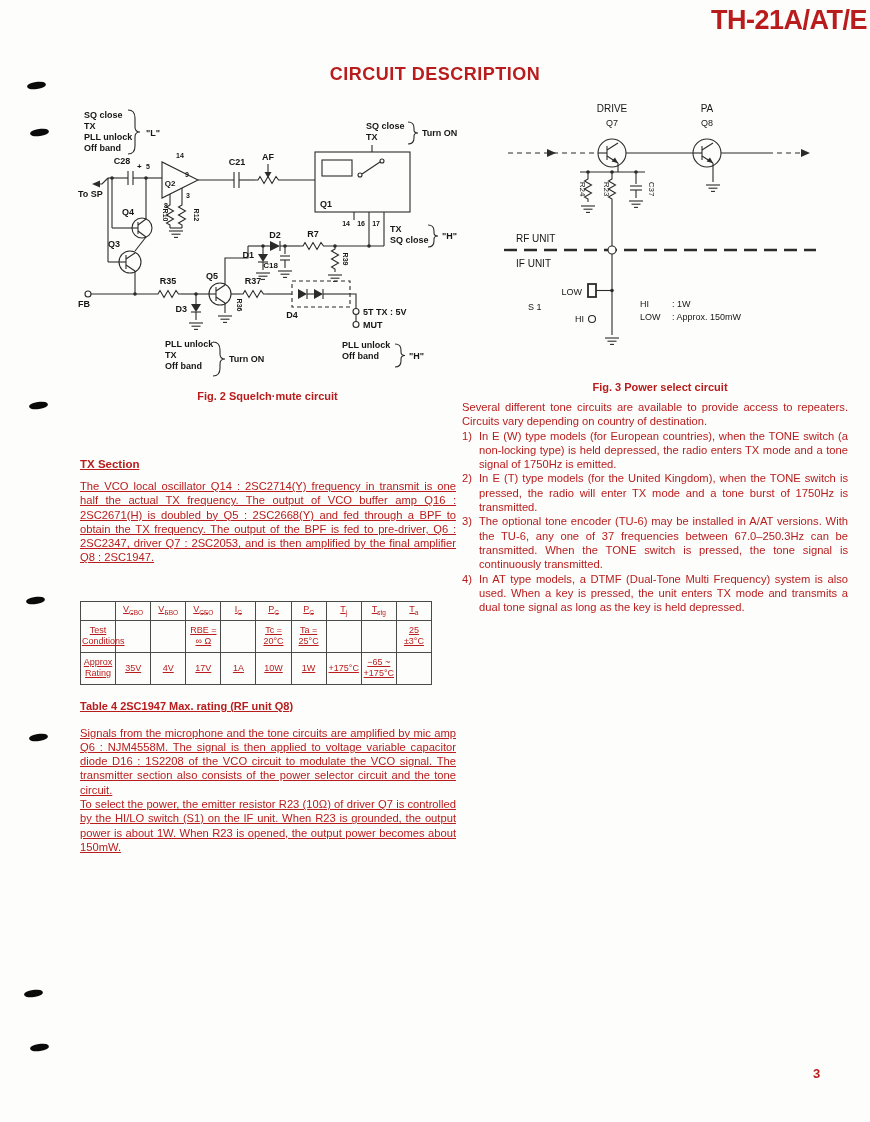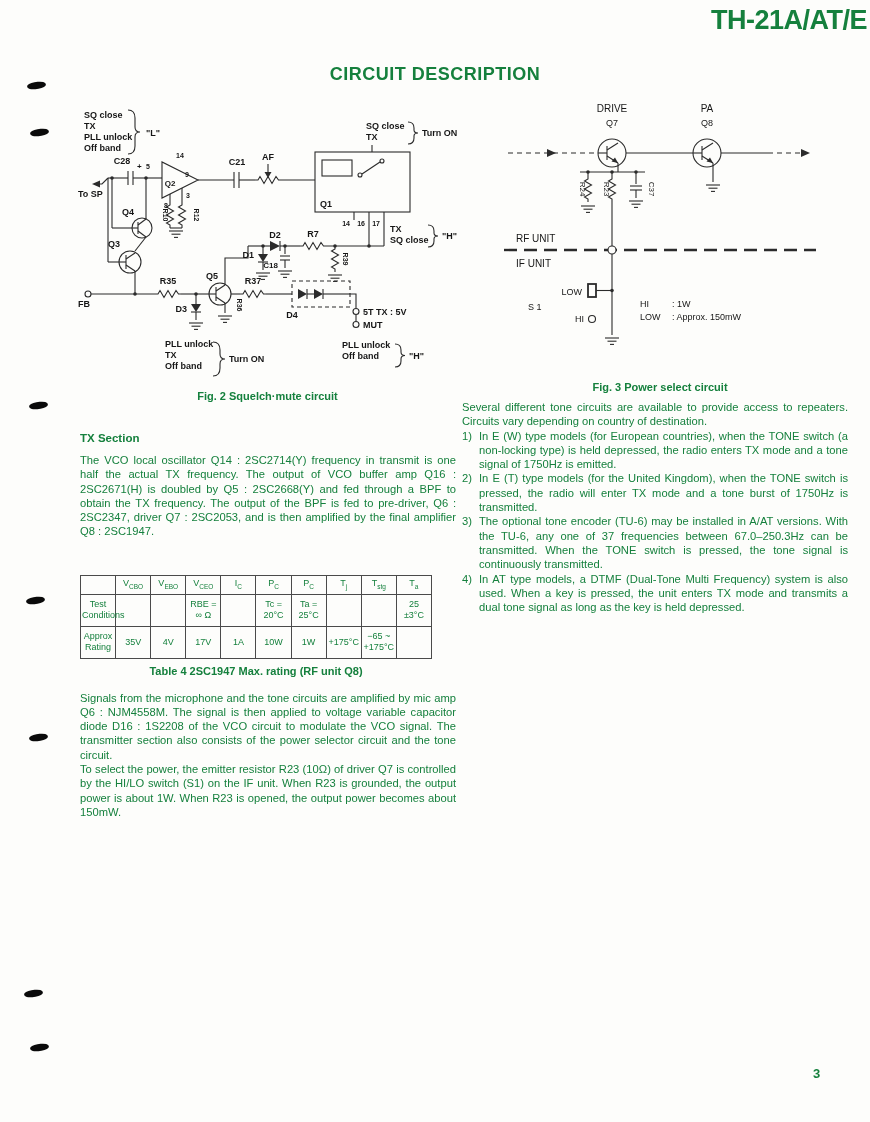--- a/index.html
+++ b/index.html
@@ -1,19 +1,19 @@
 <!DOCTYPE html>
 <html><head>
 <meta charset="utf-8">
 <style>
   * { box-sizing: border-box; }
   html,body { margin:0; padding:0; background:#d8d8d4; }
   .page {
     position:relative; width:870px; height:1122px; margin:0 auto;
-    background:#fdfdfb; color:#15803d; overflow:hidden;
+    background:#fdfdfb; color:#b91c1c; overflow:hidden;
     font-family:"Liberation Sans", sans-serif;
   }
   .binding-mark {
     position:absolute; width:19px; height:7px; background:#0a0a0a;
     border-radius:50% / 60%; transform:rotate(-8deg);
   }
   .model-title {
     position:absolute; top:5px; right:3px;
     font-size:27px; font-weight:bold; letter-spacing:-0.5px;
   }
@@ -22,41 +22,41 @@
     font-size:18px; font-weight:bold; letter-spacing:0.5px;
   }
   .fig2-wrap { position:absolute; left:70px; top:98px; width:395px;font-weight:bold; }
   .fig3-wrap { position:absolute; left:500px; top:100px; width:320px; }
   .fig-caption {
     position:absolute; font-weight:bold; font-size:11px; text-align:center;
   }
   .fig2-cap { left:70px; top:390px; width:395px; }
   .fig3-cap { left:500px; top:381px; width:320px; }
 
-  .left-col { position:absolute; left:80px; top:432px; width:376px; }
+  .left-col { position:absolute; left:80px; top:458px; width:376px;text-decoration:underline; }
   .right-col { position:absolute; left:462px; top:400px; width:386px; }
 
   .body-text {
     margin:0; font-size:11.2px; line-height:14.3px; text-align:justify;
   }
   .tx-heading { margin:0 0 9px 0; font-size:11.5px; font-weight:bold; }
   .p2 { margin-top:14px; }
 
   table.spec-table {
     border-collapse:collapse; margin-top:36px; table-layout:fixed; width:352px;
   }
   table.spec-table th, table.spec-table td {
     border:1px solid #4a4a4a; font-size:9px; font-weight:normal;
     text-align:center; vertical-align:middle; padding:2px 1px; line-height:11px;
   }
   table.spec-table th { height:15px; }
   table.spec-table td { height:32px; }
   table.spec-table sub { font-size:6.5px; }
   .table-caption {
-    width:352px; text-align:center; font-weight:bold; font-size:11px; margin-top:6px;
+    width:352px; text-align:left; font-weight:bold; font-size:11px; margin-top:15px;
   }
 
   .tone-item { display:flex; margin:0; }
   .tone-num { flex:0 0 17px; font-size:11.2px; line-height:14.3px; }
   .tone-txt { flex:1; font-size:11.2px; line-height:14.3px; text-align:justify; }
 
   .page-number { position:absolute; left:813px; top:1066px; font-size:13px; font-weight:bold; }
 
   svg text { font-family:"Liberation Sans", sans-serif; }
 </style>

